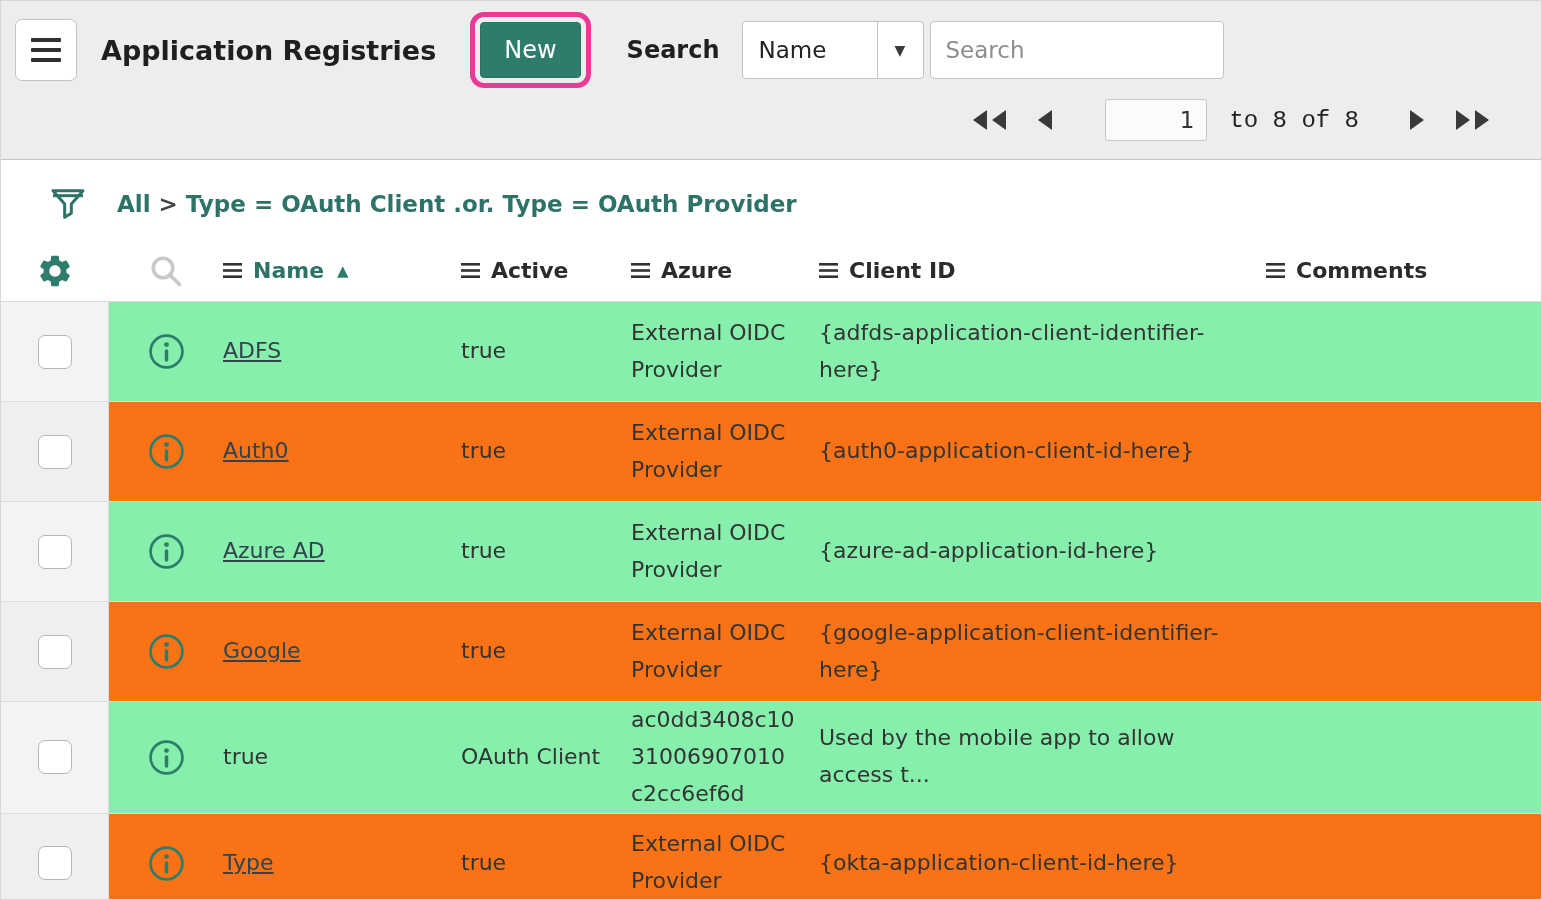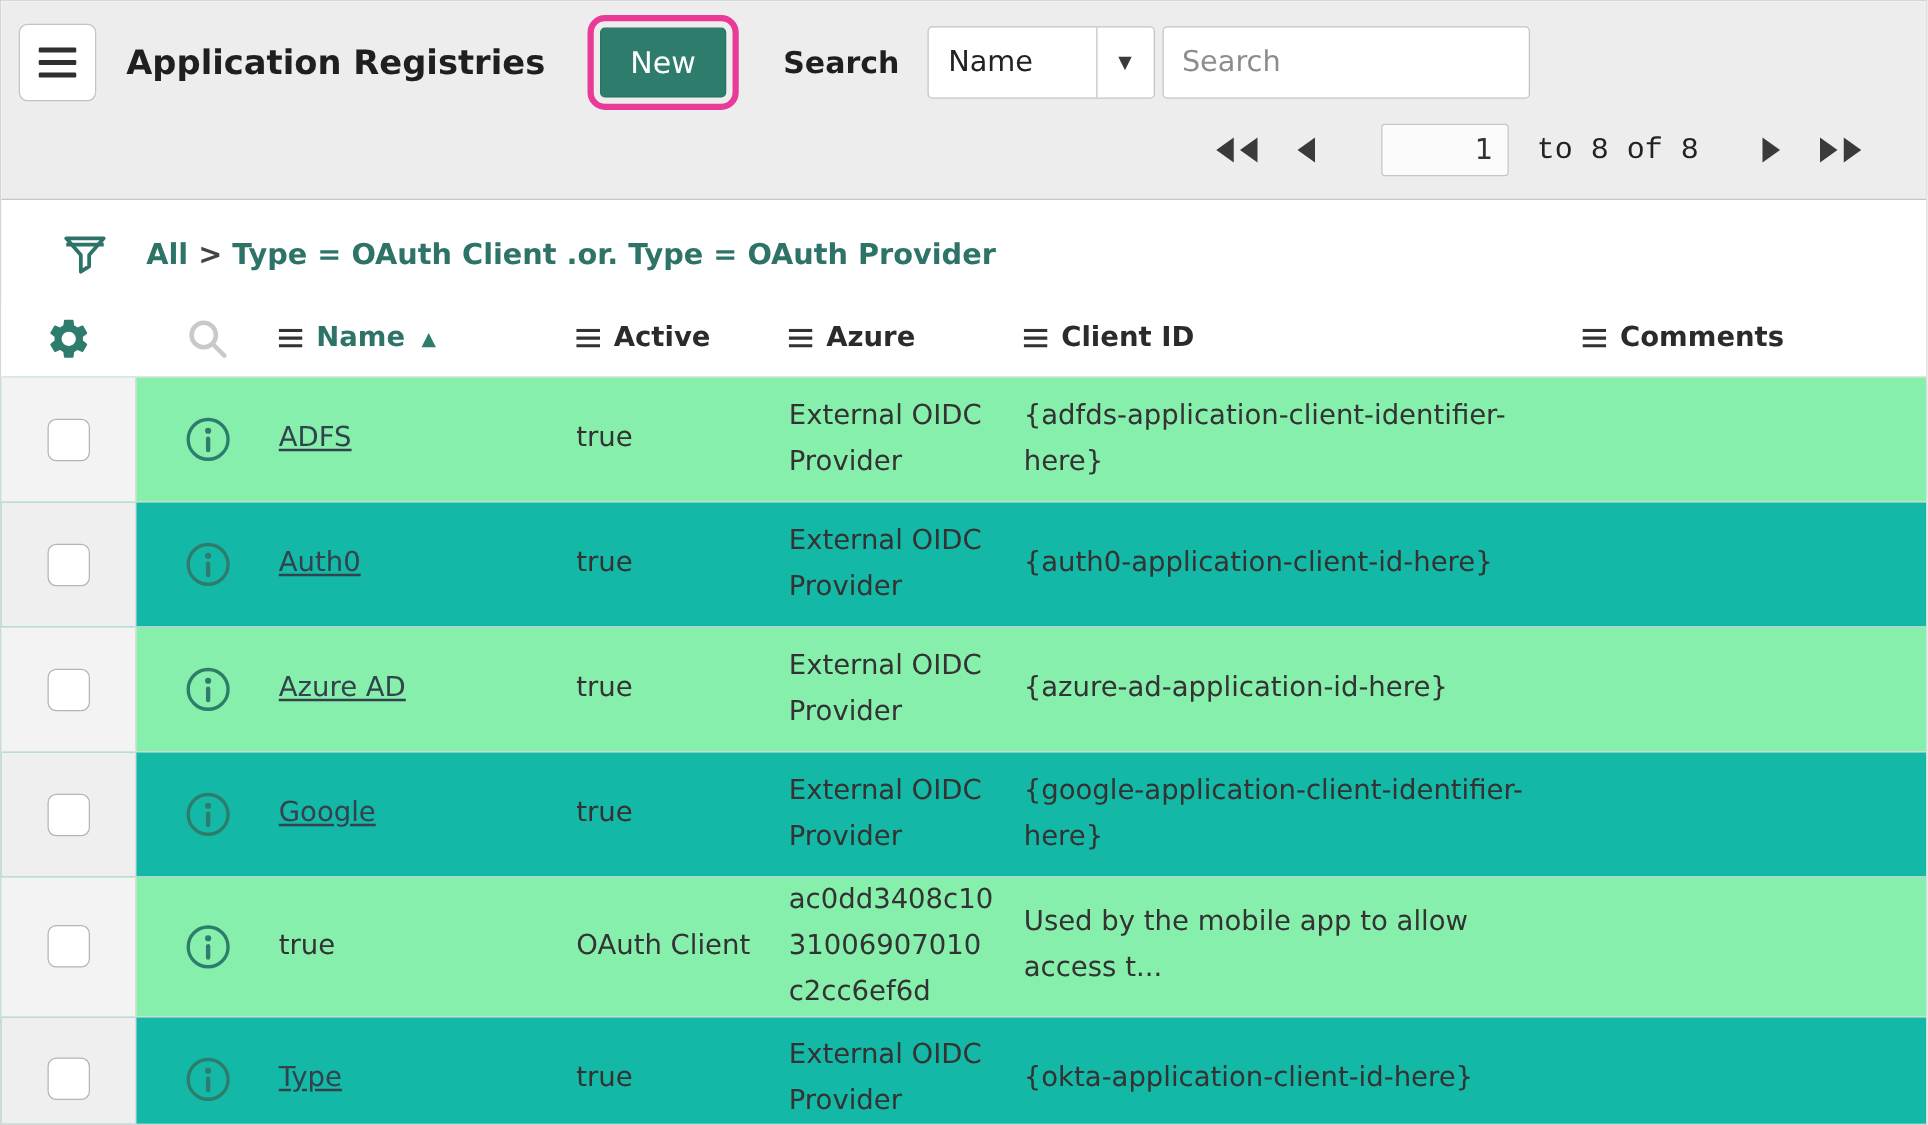--- a/index.html
+++ b/index.html
@@ -134,21 +134,21 @@
   .hcell .sort-arrow { font-size: 15px; color: #2e7d6c; margin-left: 2px; }
   .icon-cell { display: flex; align-items: center; justify-content: center; }
 
   .row {
     min-height: 100px;
     align-items: center;
     border-bottom: 1px solid #dcdcdc;
     background: #86efac;
     font-size: 22px;
   }
-  .row.alt { background: #14b8a6; }
+  .row.alt { background: #f97316; }
   .cell { padding-right: 22px; line-height: 1.68; overflow-wrap: break-word; }
   .cell-check {
     align-self: stretch;
     display: flex; align-items: center; justify-content: center;
     background: #f3f3f3;
     border-right: 1px solid #dcdcdc;
     padding-right: 0;
   }
   .row.alt .cell-check { background: #efefef; }
   .checkbox {

